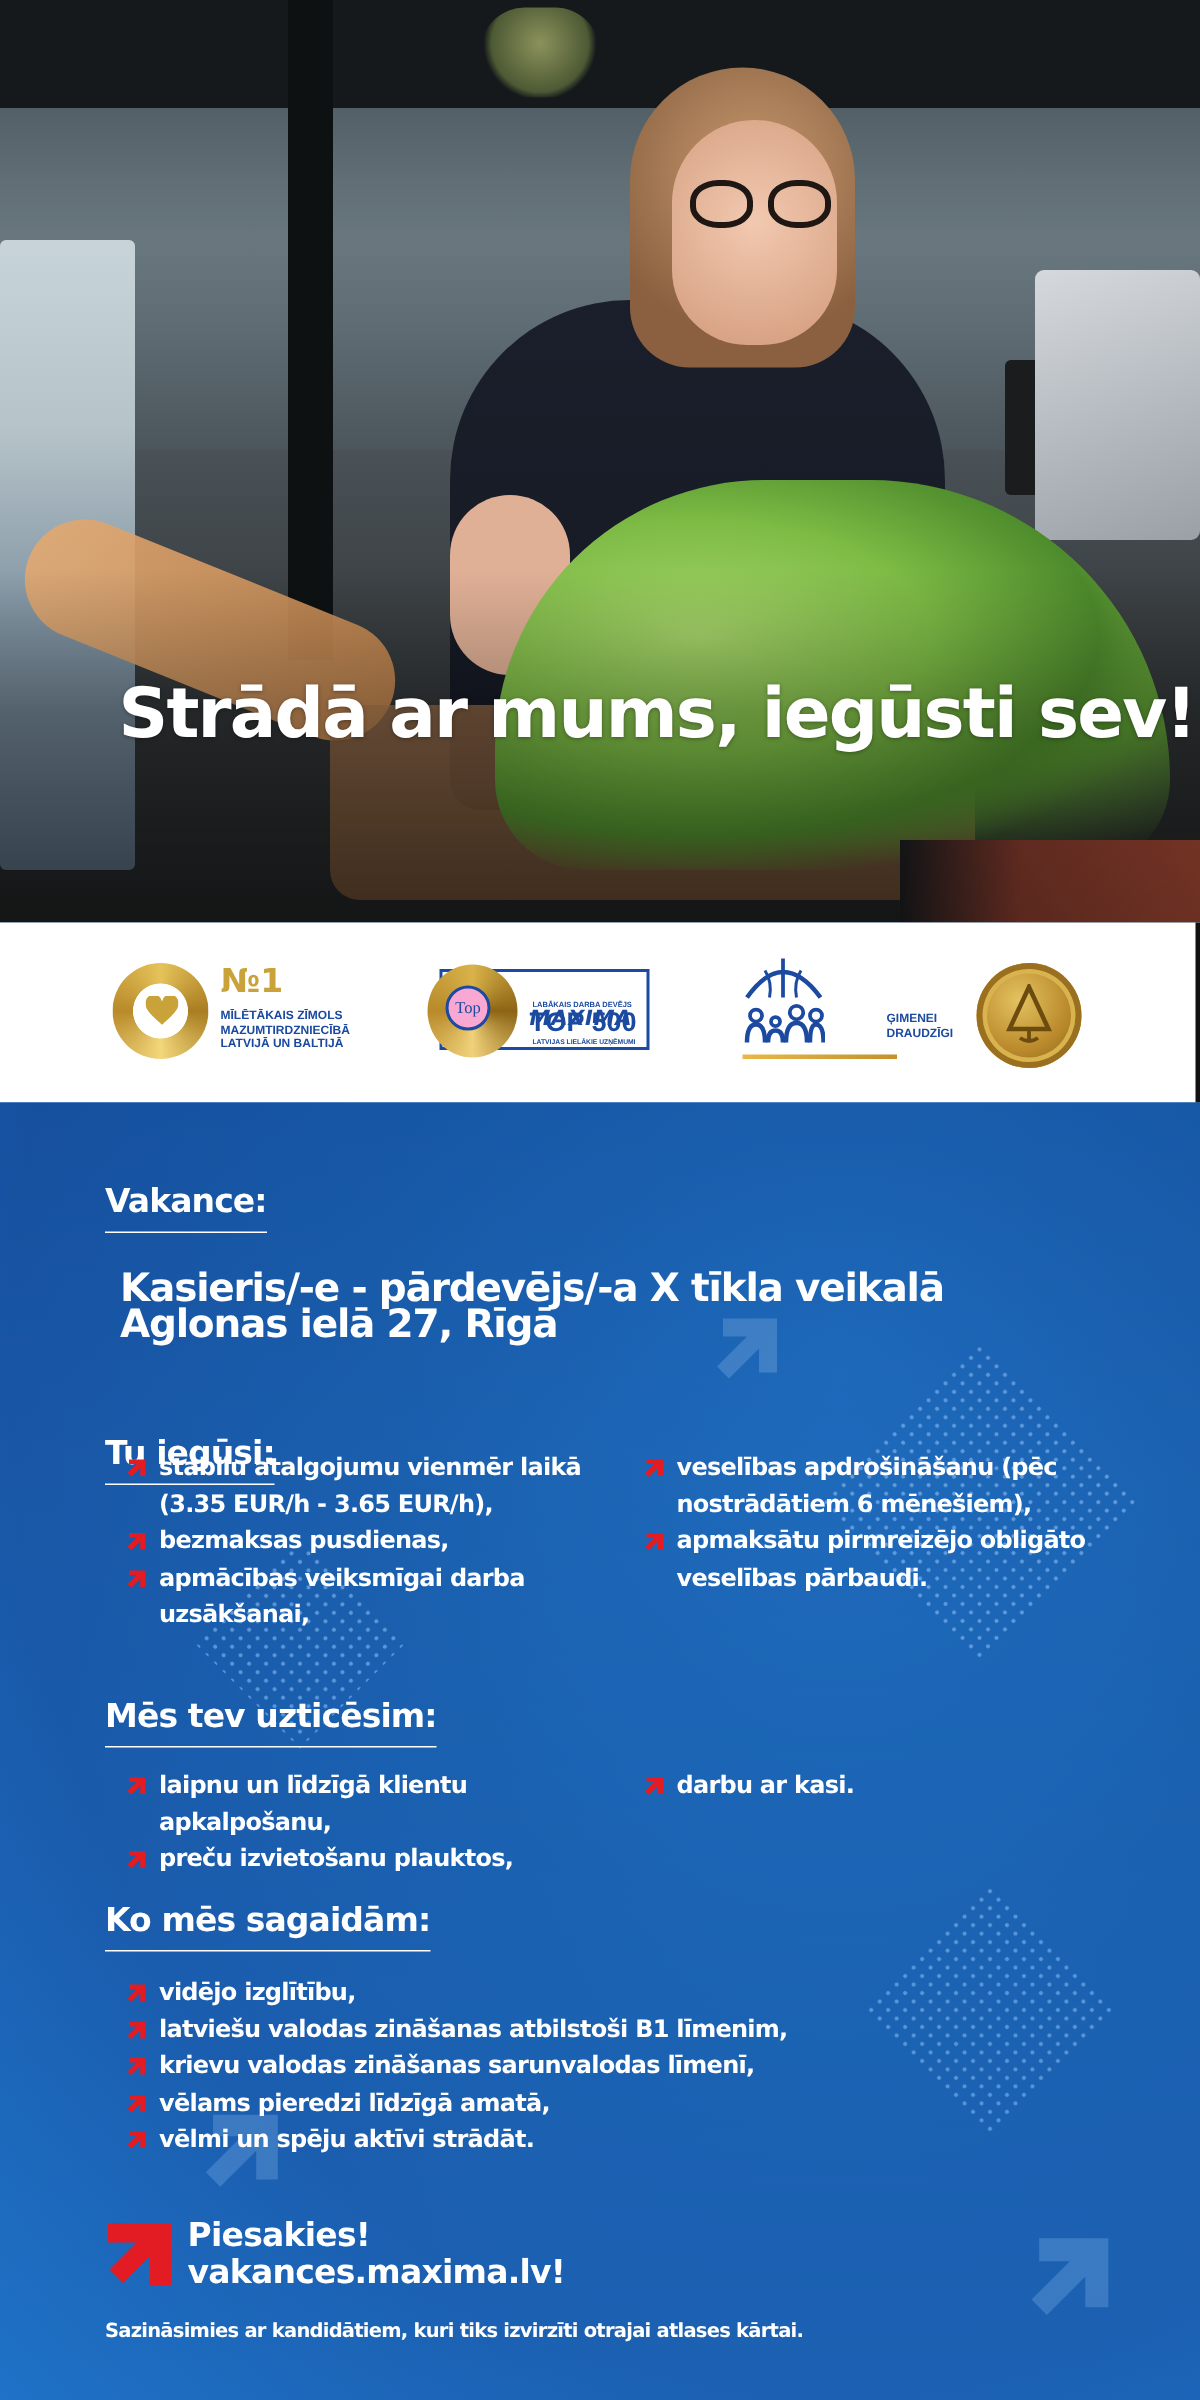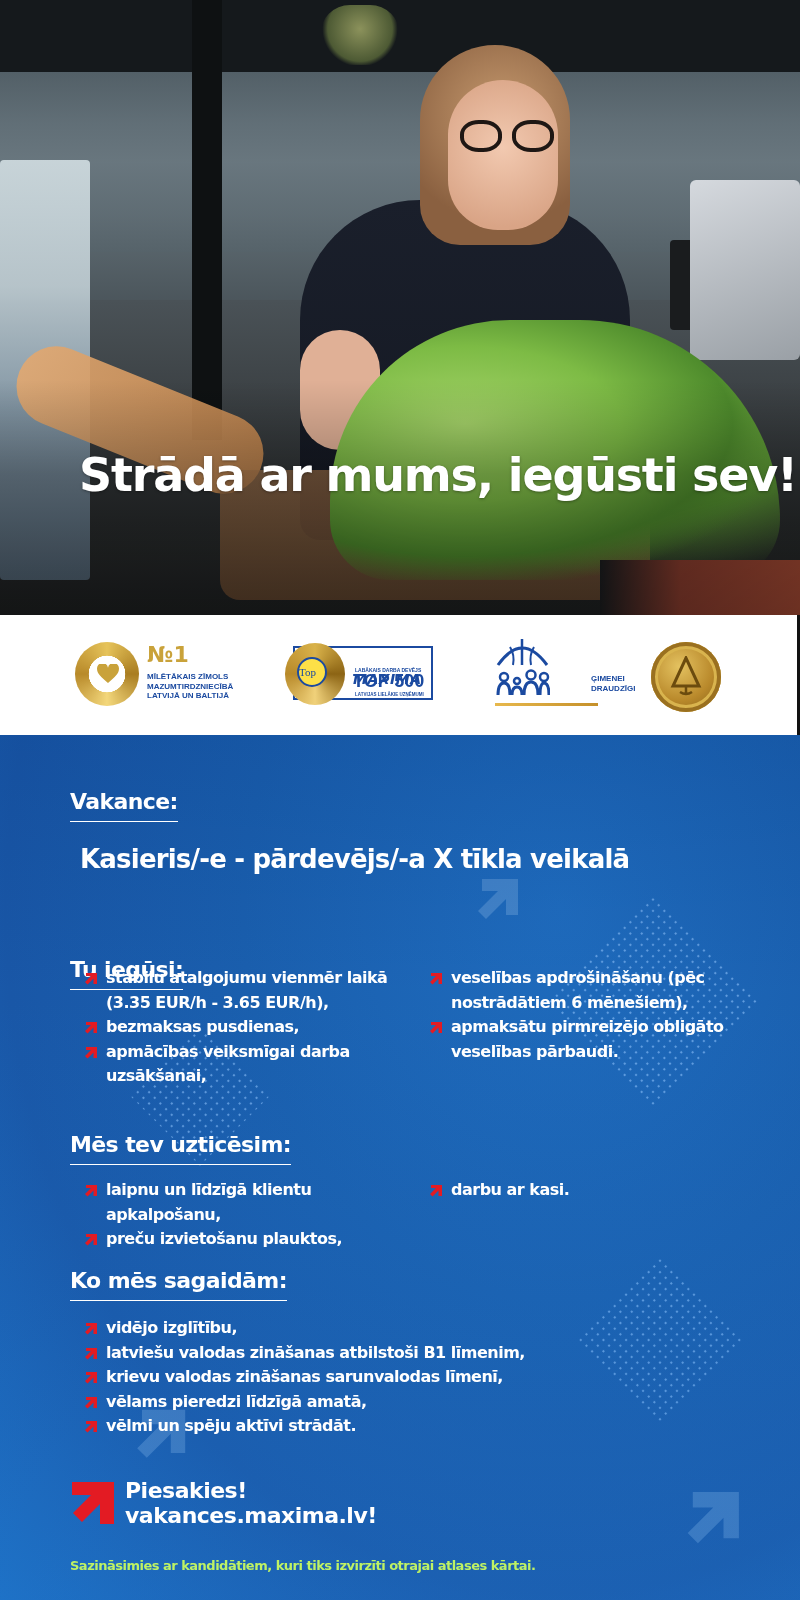--- a/index.html
+++ b/index.html
@@ -49,21 +49,21 @@
     .logo-no1 { left:75px; top:27px; width:165px; height:65px; }
     .gold-ring { position:absolute; left:0; top:0; width:64px; height:64px; border-radius:50%;
       background: radial-gradient(circle, #ffffff 0 40%, transparent 41%), conic-gradient(#e6c35a, #a97d21, #f3d77b, #b88a2a, #e6c35a); }
     .heart { position:absolute; left:22px; top:22px; width:22px; height:20px; }
     .no1-num { position:absolute; left:72px; top:0px; font-family:"DejaVu Sans",sans-serif; font-weight:bold; font-size:22px; color:#c9a23a; }
     .no1-text { position:absolute; left:72px; top:30px; font-family:"Liberation Sans",sans-serif; font-weight:bold; font-size:8px; line-height:9.5px; color:#1b4aa0; white-space:nowrap; }
 
     .logo-top500 { left:285px; top:28px; width:152px; height:62px; }
     .top-box { position:absolute; left:8px; top:3px; width:140px; height:54px; border:2px solid #1b4aa0; }
     .top-gold { position:absolute; left:0; top:0; width:60px; height:62px; border-radius:50%; background: conic-gradient(#d9b24a, #8c6414, #f0d17a, #b88a2a, #d9b24a); }
-    .top-seal { position:absolute; left:12px; top:14px; width:30px; height:30px; border-radius:50%; background:#fde047; border:2px solid #1b4aa0; font-family:"Liberation Serif",serif; font-size:11px; color:#1b4aa0; text-align:left; line-height:26px; }
+    .top-seal { position:absolute; left:12px; top:14px; width:30px; height:30px; border-radius:50%; background:#f9a8d4; border:2px solid #1b4aa0; font-family:"Liberation Serif",serif; font-size:11px; color:#1b4aa0; text-align:center; line-height:26px; }
     .top-maxima { position:absolute; left:68px; top:6px; font-family:"DejaVu Sans",sans-serif; font-weight:bold; font-style:italic; font-size:14px; color:#1b4aa0; letter-spacing:.5px;margin-top:22px; }
     .top-small { position:absolute; left:70px; top:24px; font-size:5px; font-weight:bold; color:#1b4aa0; }
     .top-500 { position:absolute; left:68px; top:29px; font-family:"Liberation Sans",sans-serif; font-weight:bold; font-size:18px; color:#1b4aa0; line-height:18px; }
     .top-small2 { position:absolute; left:70px; top:49px; font-size:4.5px; font-weight:bold; color:#1b4aa0; }
 
     .logo-family { left:495px; top:22px; width:105px; height:72px; }
     .family-text { position:absolute; left:53px; top:37px; font-family:"Liberation Sans",sans-serif; font-weight:bold; font-size:8px; line-height:10px; color:#1b4aa0;padding-left:43px; }
     .family-line { position:absolute; left:0; top:66px; width:103px; height:3px; background: linear-gradient(90deg,#e7b84c,#c5902a); }
 
     .logo-coin { left:651px; top:27px; width:70px; height:70px; border-radius:50%;
@@ -82,21 +82,21 @@
     .heading { position:absolute; left:70px; color:#ffffff; font-family:"DejaVu Sans",sans-serif; font-weight:bold; font-size:22px; letter-spacing:-0.6px; line-height:28px; padding-bottom:5px; border-bottom:1.5px solid #ffffff; white-space:nowrap; z-index:2; }
     .job-title { position:absolute; left:80px; top:847px; color:#ffffff; font-family:"DejaVu Sans",sans-serif; font-weight:bold; font-size:26px; letter-spacing:-0.8px; line-height:24px; z-index:2; white-space:nowrap; }
 
     .list { position:absolute; z-index:2; list-style:none; color:#ffffff; font-family:"DejaVu Sans",sans-serif; font-weight:bold; font-size:16px; letter-spacing:-0.5px; line-height:24.5px; }
     .list li { position:relative; padding-left:22px; }
     .list li .bullet { position:absolute; left:0; top:6px; width:14px; height:14px; }
 
     .cta { position:absolute; left:70px; top:1478px; z-index:2; }
     .cta-arrow { position:absolute; left:0; top:2px; width:46px; height:46px; }
     .cta-text { position:absolute; left:55px; top:0; color:#ffffff; font-family:"DejaVu Sans",sans-serif; font-weight:bold; font-size:22px; letter-spacing:-0.5px; line-height:25px; white-space:nowrap; }
-    .footnote { position:absolute; left:70px; top:1547px; z-index:2; color:#bef264; font-family:"DejaVu Sans",sans-serif; font-weight:bold; font-size:13px; letter-spacing:-0.5px; white-space:nowrap;margin-top:11px; }
+    .footnote { position:absolute; left:70px; top:1547px; z-index:2; color:#ffffff; font-family:"DejaVu Sans",sans-serif; font-weight:bold; font-size:13px; letter-spacing:-0.5px; white-space:nowrap; }
   </style>
 </head>
 <body>
 
 <section class="hero" aria-label="Smiling cashier in glasses and black polo at a supermarket checkout with fresh greens">
   <div class="dark-top"></div>
   <div class="plant"></div>
   <div class="wall"></div>
   <div class="counter"></div>
   <div class="shelf"></div>
@@ -184,20 +184,21 @@
     <path d="M10 4 H46 V40 H34 V24 L14 44 L6 36 L26 16 H10 Z" fill="#9fc8f0"></path>
   </svg>
   <svg class="ghost-arrow" style="left:680px; top:752px;" width="64" height="64" viewBox="0 0 50 50">
     <path d="M10 4 H46 V40 H34 V24 L14 44 L6 36 L26 16 H10 Z" fill="#9fc8f0"></path>
   </svg>
 </section>
 
 <h2 class="heading" style="top:788px;">Vakance:</h2>
 <div class="job-title">
   <div>Kasieris/-e - pārdevējs/-a X tīkla veikalā</div>
+  <div>Aglonas ielā 27, Rīgā</div>
 </div>
 
 <h2 class="heading" style="top:908px;margin-top:48px;">Tu iegūsi:</h2>
 <ul class="list" style="left:84px; top:966px; width:310px;">
   <li><svg class="bullet" viewBox="0 0 14 14">
         <path d="M2 1 H13 V12 H9.5 V6.5 L3.5 12.5 L1 10 L7 4 H2 Z" fill="#e31b23"></path>
       </svg><span>stabilu atalgojumu vienmēr laikā (3.35 EUR/h - 3.65 EUR/h),</span></li>
   <li><svg class="bullet" viewBox="0 0 14 14">
         <path d="M2 1 H13 V12 H9.5 V6.5 L3.5 12.5 L1 10 L7 4 H2 Z" fill="#e31b23"></path>
       </svg><span>bezmaksas pusdienas,</span></li>

